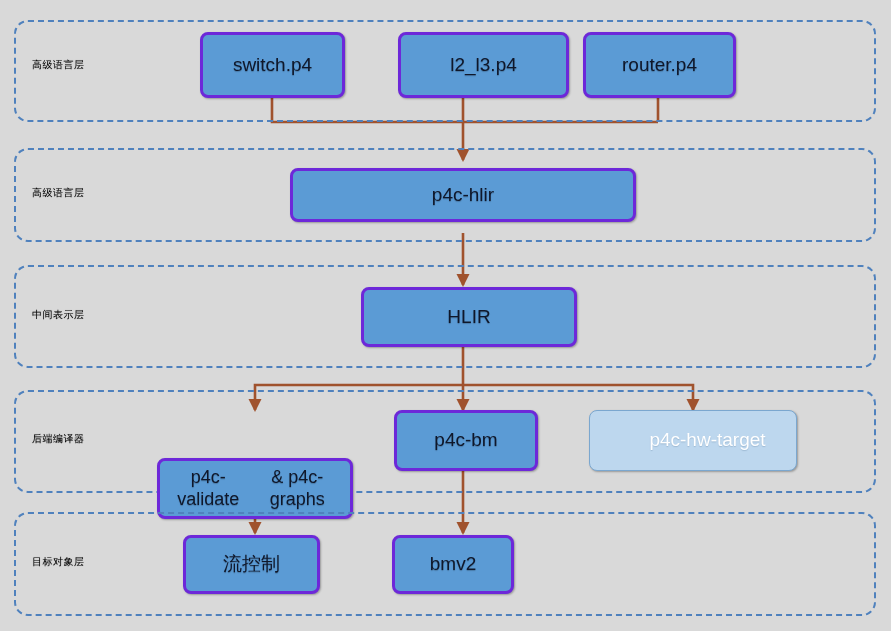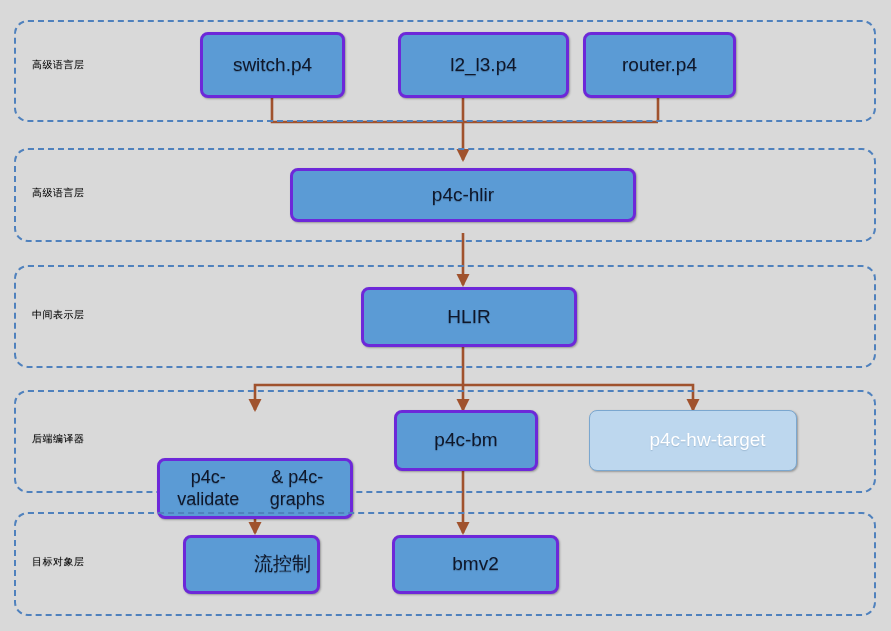--- a/index.html
+++ b/index.html
@@ -156,21 +156,21 @@
     <span>p4c-bm</span>
   </div>
 
   <div class="node light" style="left:589px; top:410px; width:208px; height:61px;padding-left:35px;">
     <span>p4c-hw-target</span>
   </div>
 
   <div class="layer" style="left:14px; top:512px; width:862px; height:104px;"></div>
   <div class="layer-label" style="left:32px; top:557px;">目标对象层</div>
 
-  <div class="node stacked" style="left:183px; top:535px; width:137px; height:59px;justify-content:flex-end;">
+  <div class="node stacked" style="left:183px; top:535px; width:137px; height:59px;">
     <span>流控制</span>
   </div>
 
-  <div class="node stacked" style="left:392px; top:535px; width:167px; height:59px;text-align:center;">
+  <div class="node stacked" style="left:392px; top:535px; width:122px; height:59px;text-align:center;">
     <span>bmv2</span>
   </div>
 
 </div>
 
 </body></html>

